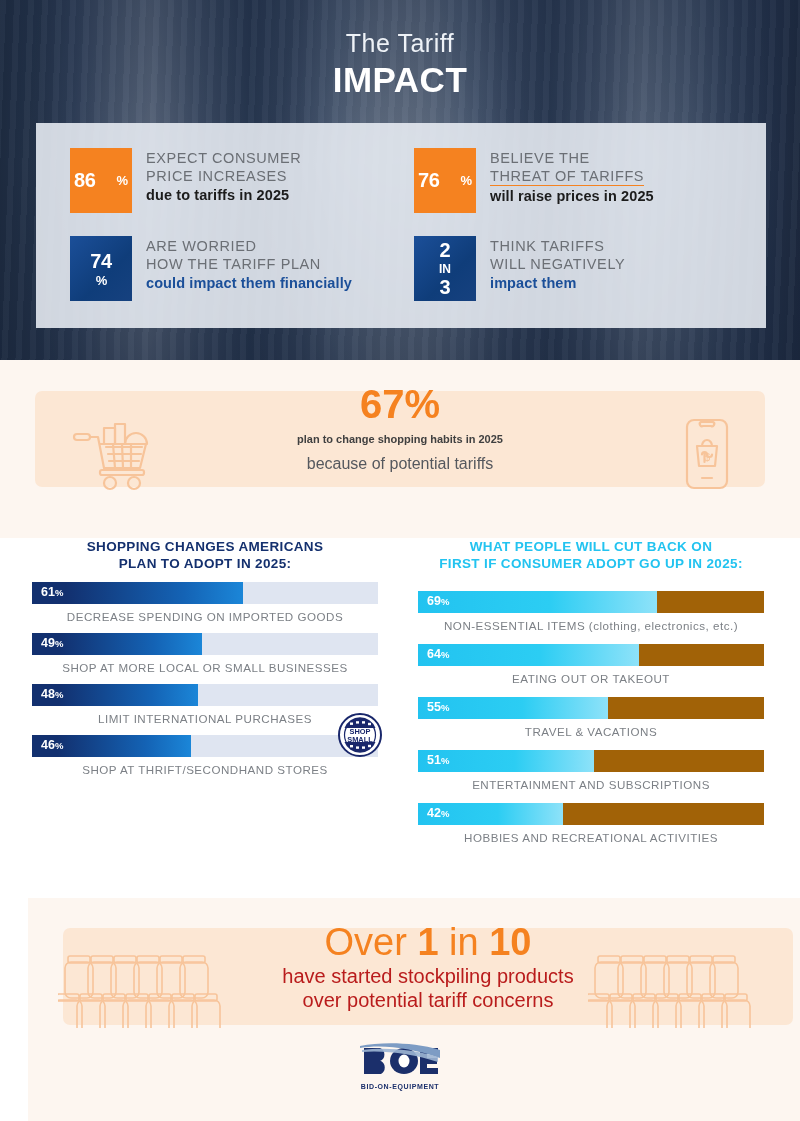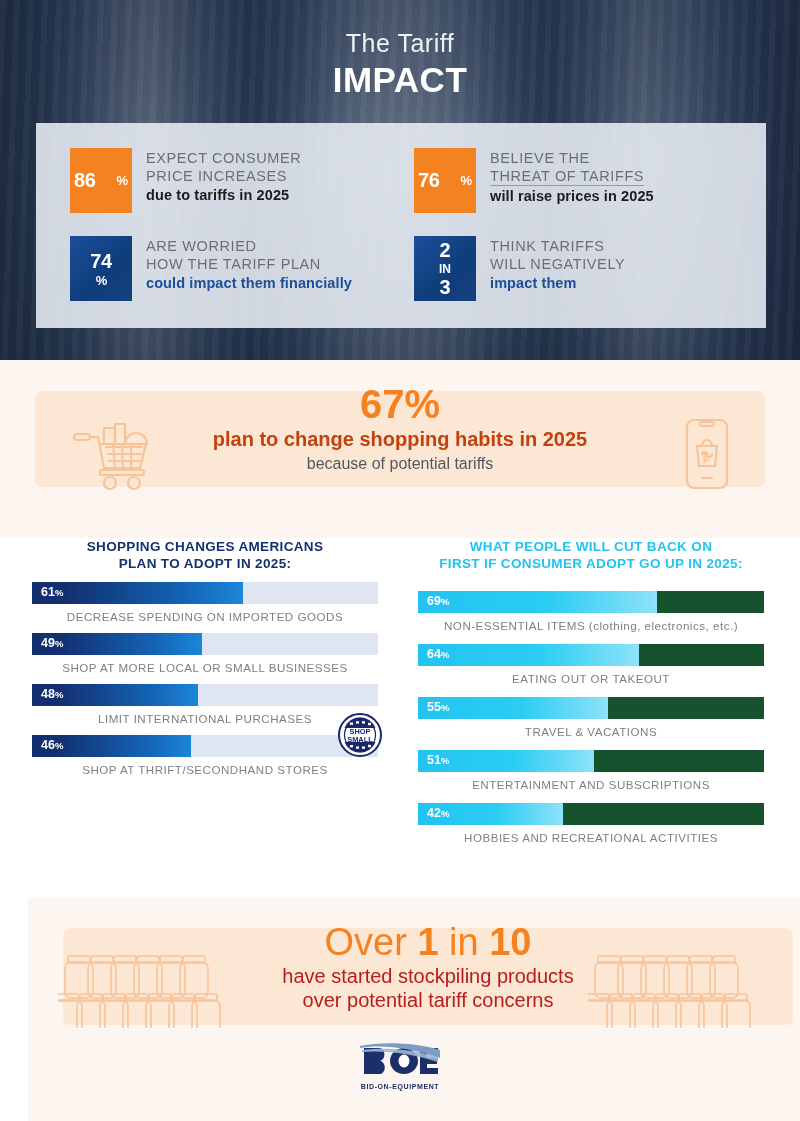--- a/index.html
+++ b/index.html
@@ -99,38 +99,38 @@
   }
   .band67-card {
     position: absolute; left: 35px; top: 31px;
     width: 730px; height: 96px;
     background: #fce7d4; border-radius: 7px;
   }
   .band67-text {
     position: absolute; left: 0; top: 22px; width: 800px; text-align: center; z-index: 2;
   }
   .band67-text .big { display: block; font-size: 40px; font-weight: 800; color: #f58220; line-height: 44px; }
-  .band67-text .mid { display: block; font-size: 20px; font-weight: 700; color: #c2410c; line-height: 26px; }
+  .band67-text .mid { display: block; font-size: 11px; font-weight: 700; color: #404040; line-height: 26px; }
   .band67-text .small { display: block; font-size: 16px; font-weight: 400; color: #55585e; line-height: 24px; }
   .cart-icon { position: absolute; left: 72px; top: 422px; z-index: 3; }
   .phone-icon { position: absolute; left: 684px; top: 418px; z-index: 3; }
 
   
   .charts { position: relative; width: 800px; height: 360px; background: #ffffff; text-align: center; }
   .col { position: absolute; top: 0; width: 346px; }
   .col.left { left: 32px; }
   .col.right { left: 418px; }
   .col-title { font-size: 13.5px; font-weight: 800; letter-spacing: 0.35px; line-height: 17px; }
   .col.left .col-title { color: #14306e; }
   .col.right .col-title { color: #22c3f0; }
 
   .bar-row { margin-top: 10px; }
   .track { position: relative; width: 100%; height: 22px; }
   .track.left { background: #dfe5f1; }
-  .track.right { background: #14532d; margin-top: 12px; }
+  .track.right { background: #a16207; margin-top: 12px; }
   .fill { position: absolute; left: 0; top: 0; height: 22px; }
   .fill.left { background: linear-gradient(90deg, #12306f 0%, #12306f 16%, #1463b5 72%, #1b86d8 100%); }
   .fill.right { background: linear-gradient(90deg, #22c3f0 0%, #2ccdf3 55%, #8ee2f9 100%); }
   .barlabel { position: absolute; left: 9px; top: 3px; color: #fff; font-weight: 800; font-size: 12.5px; z-index: 2; }
   .barlabel .pct { font-size: 9.5px; font-weight: 800; }
   .bar-caption {
     margin-top: 6px; font-size: 11.6px; letter-spacing: 0.5px;
     color: #7c8086; font-weight: 400; white-space: nowrap;
   }
   .shop-small {

